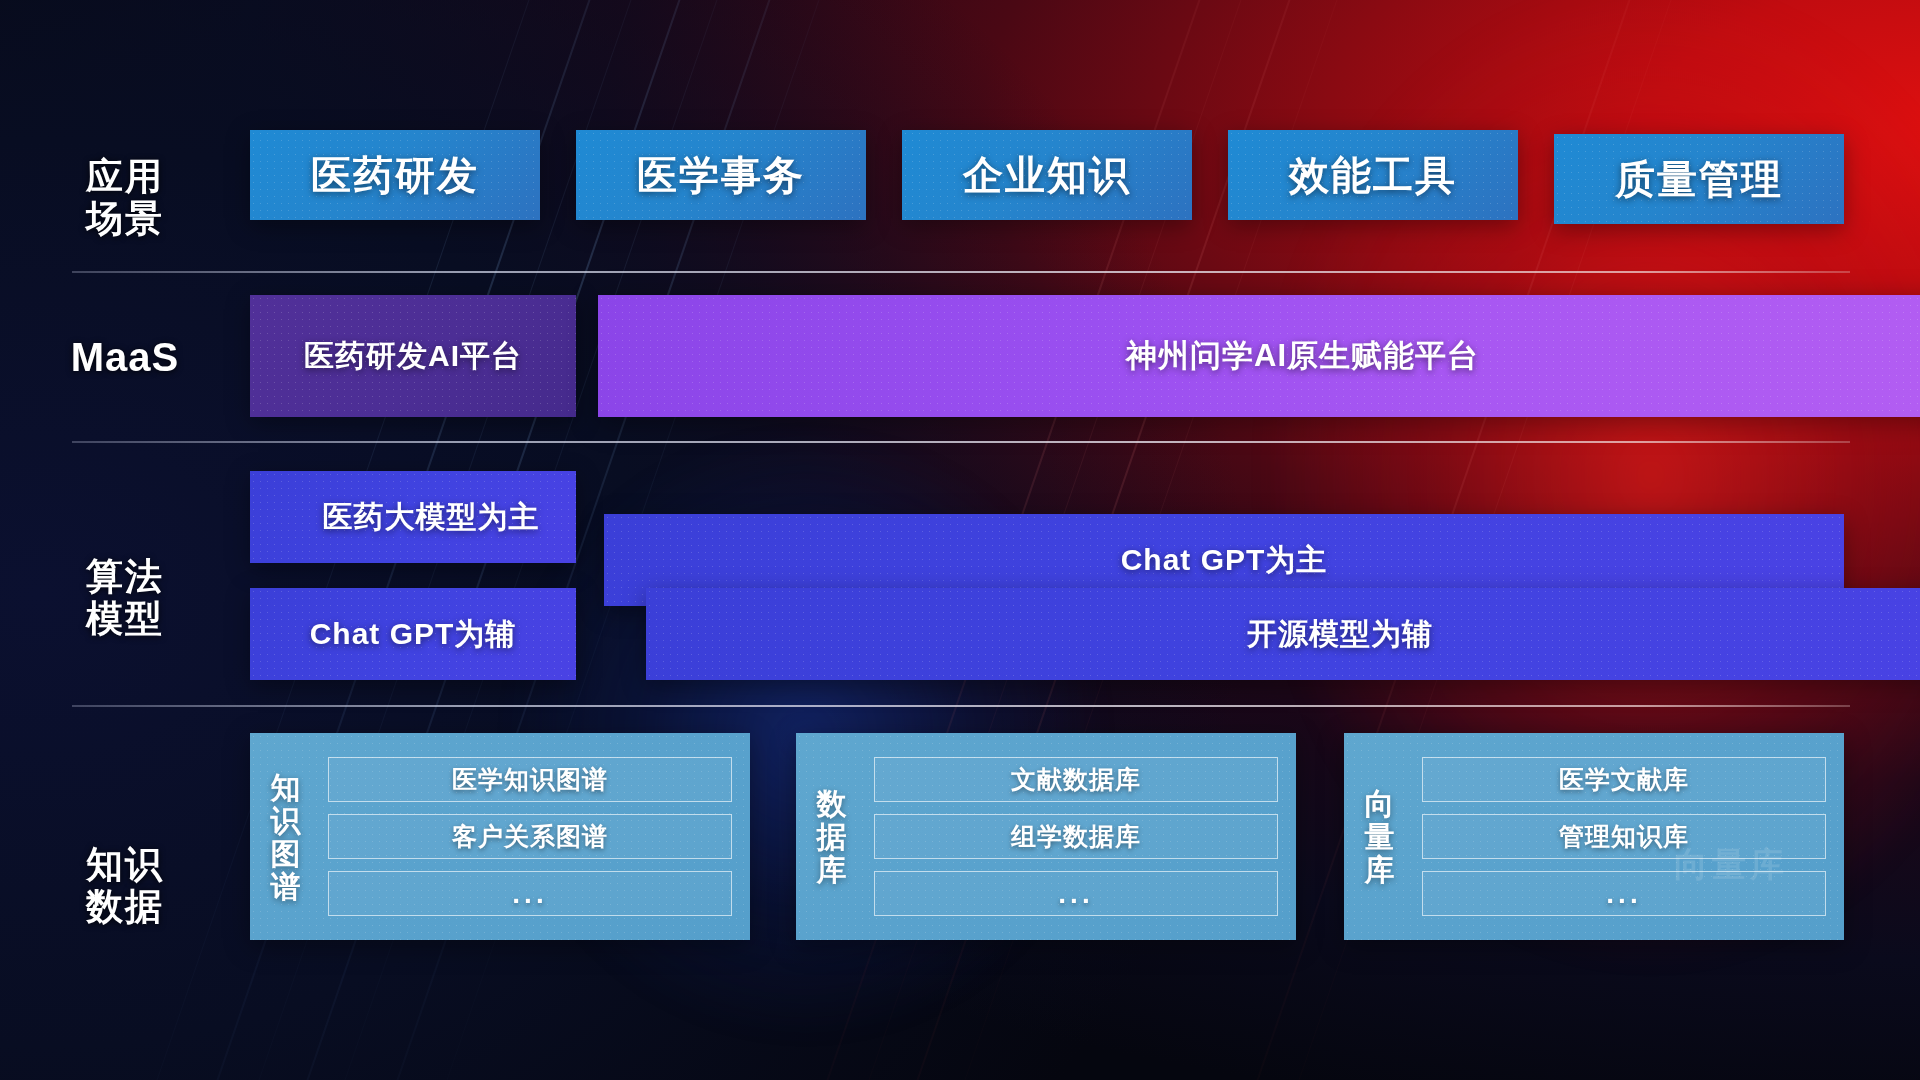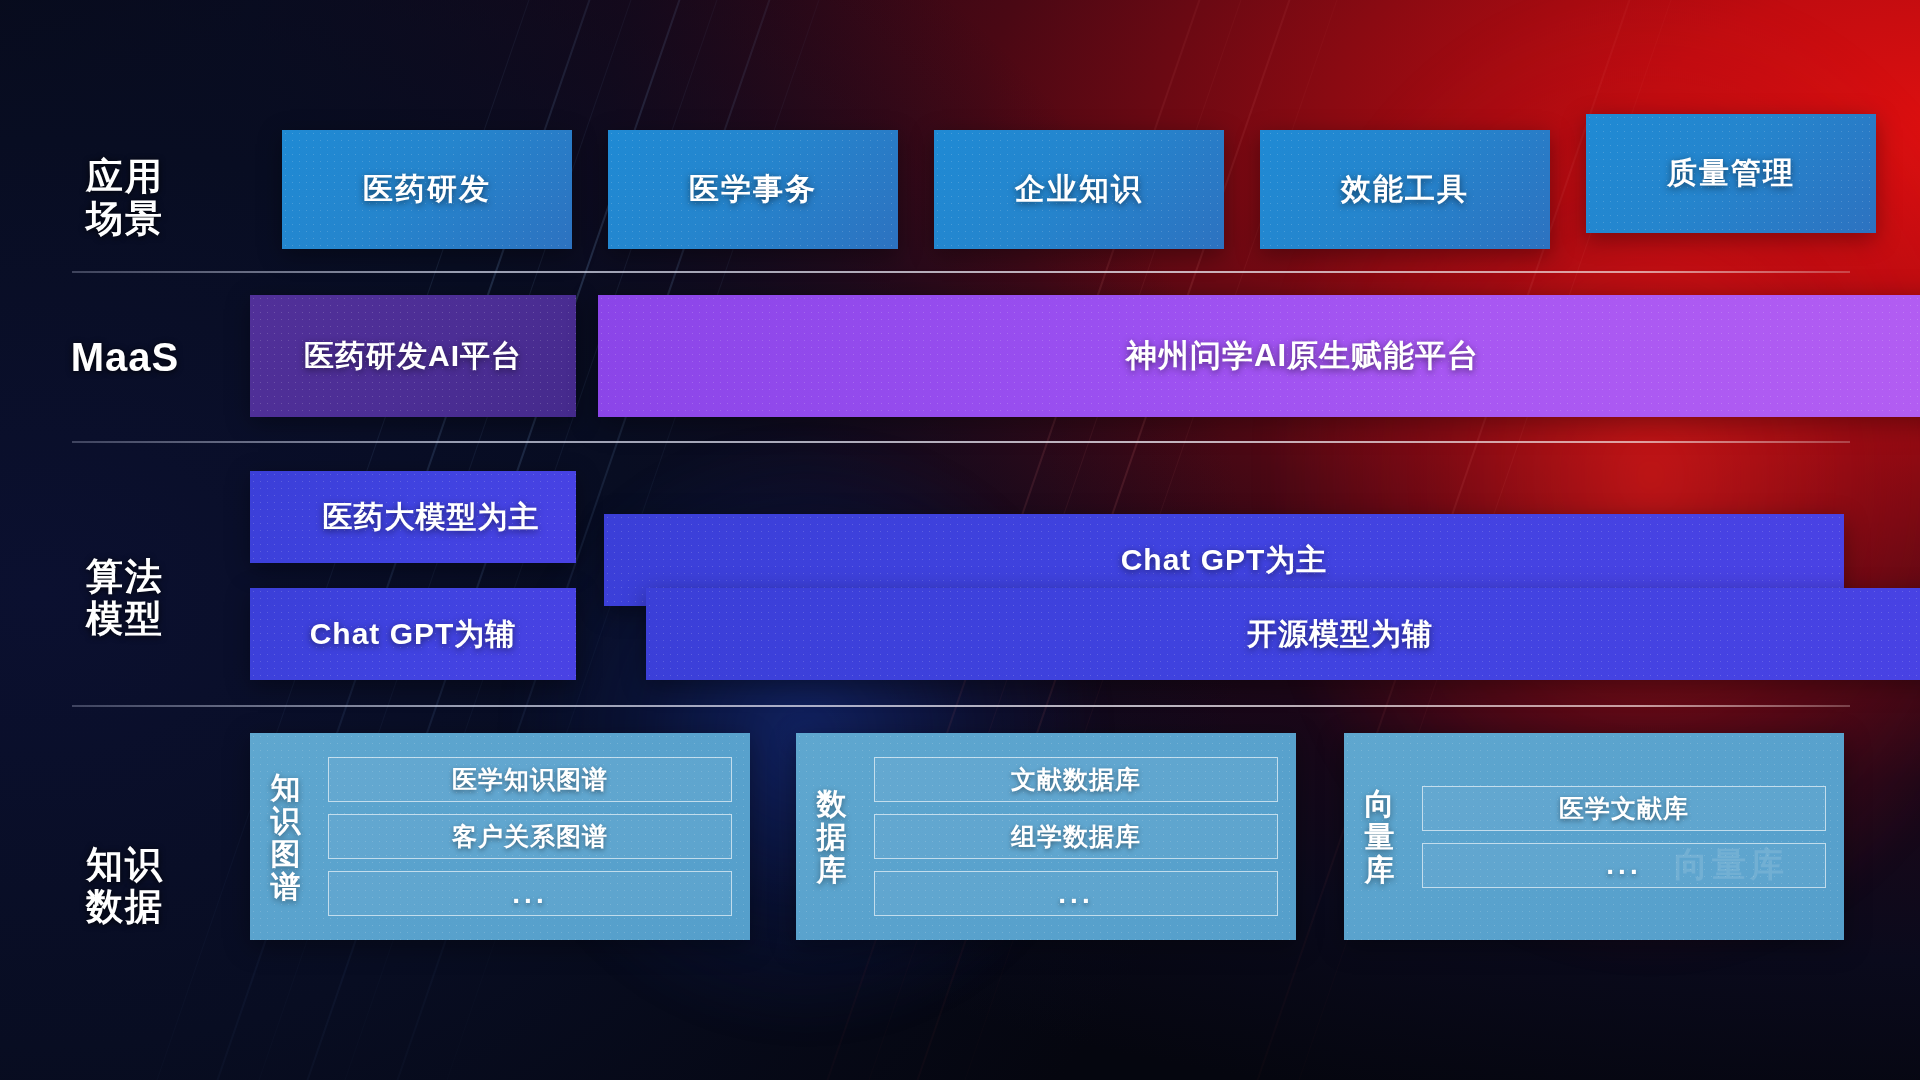--- a/index.html
+++ b/index.html
@@ -72,24 +72,23 @@
   }
   .card .dots{
     position:absolute; inset:0; pointer-events:none; opacity:.30;
     background-image:radial-gradient(rgba(255,255,255,.55) .8px, transparent .9px);
     background-size:7px 7px;
   }
   .card .lbl { position:relative; z-index:2; }
 
   
   .app-card{
-    height:119px; font-size:30px; letter-spacing:2px;
+    height:90px; font-size:40px; letter-spacing:2px;
     background:linear-gradient(135deg,#1f8ad4 0%,#2585cd 45%,#2d72c0 100%);
     box-shadow:0 6px 22px rgba(0,0,0,.35);
-    margin-left:32px;
   }
 
   
   .maas-left{
     height:122px; font-size:30px; letter-spacing:1px;
     background:linear-gradient(135deg,#513099 0%,#4c2e95 55%,#452a8c 100%);
     box-shadow:0 6px 22px rgba(0,0,0,.35);
   }
   .maas-right{
     height:122px; font-size:31px; letter-spacing:1px;
@@ -186,21 +185,21 @@
       <span class="lbl">医学事务</span>
   </div>
   <div class="card app-card" style="left:902px;top:130px;width:290px;">
     <div class="dots"></div>
       <span class="lbl">企业知识</span>
   </div>
   <div class="card app-card" style="left:1228px;top:130px;width:290px;">
     <div class="dots"></div>
       <span class="lbl">效能工具</span>
   </div>
-  <div class="card app-card" style="left:1554px;top:114px;width:290px;align-items:center;">
+  <div class="card app-card" style="left:1554px;top:134px;width:290px;align-items:center;">
     <div class="dots"></div>
       <span class="lbl">质量管理</span>
   </div>
 
   <div class="divider" style="top:271px;"></div>
 
   <div class="row-label en" style="top:335px;">
     <div>MaaS</div>
   </div>
 
@@ -282,17 +281,18 @@
     <div class="wm" style="right:56px;bottom:52px;">向量库</div>
     <div class="kd-vert">
       <div>
         <div>向</div>
         <div>量</div>
         <div>库</div>
       </div>
     </div>
     <div class="kd-items">
       <div class="kd-item">医学文献库</div>
+      <div class="kd-item">管理知识库</div>
       <div class="kd-item ellipsis">...</div>
     </div>
   </div>
 
 </div>
 
 </body></html>

